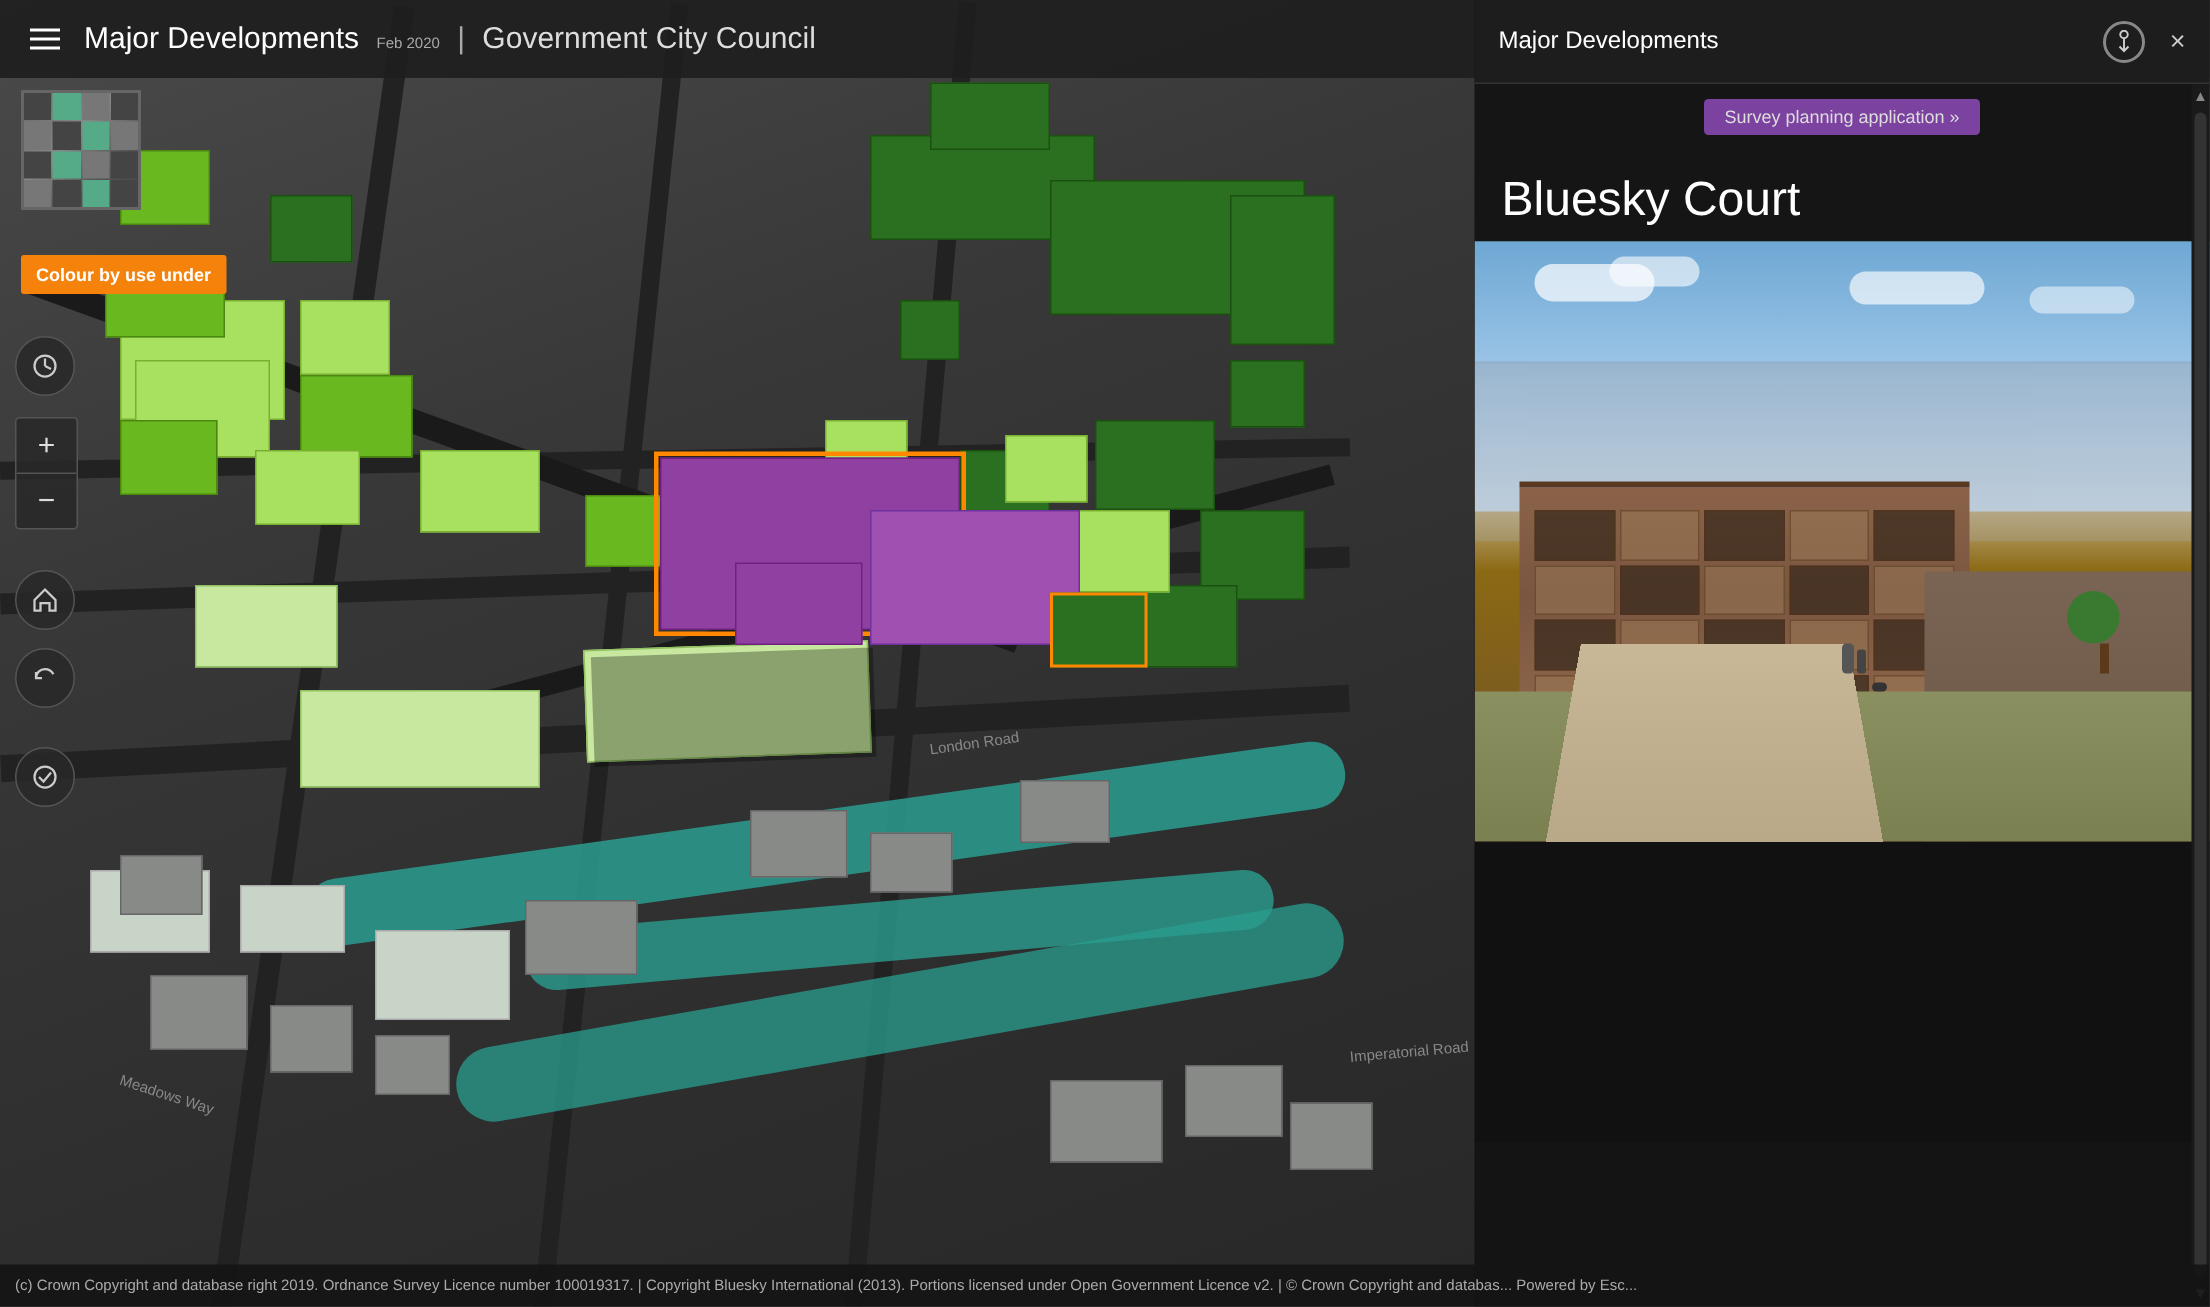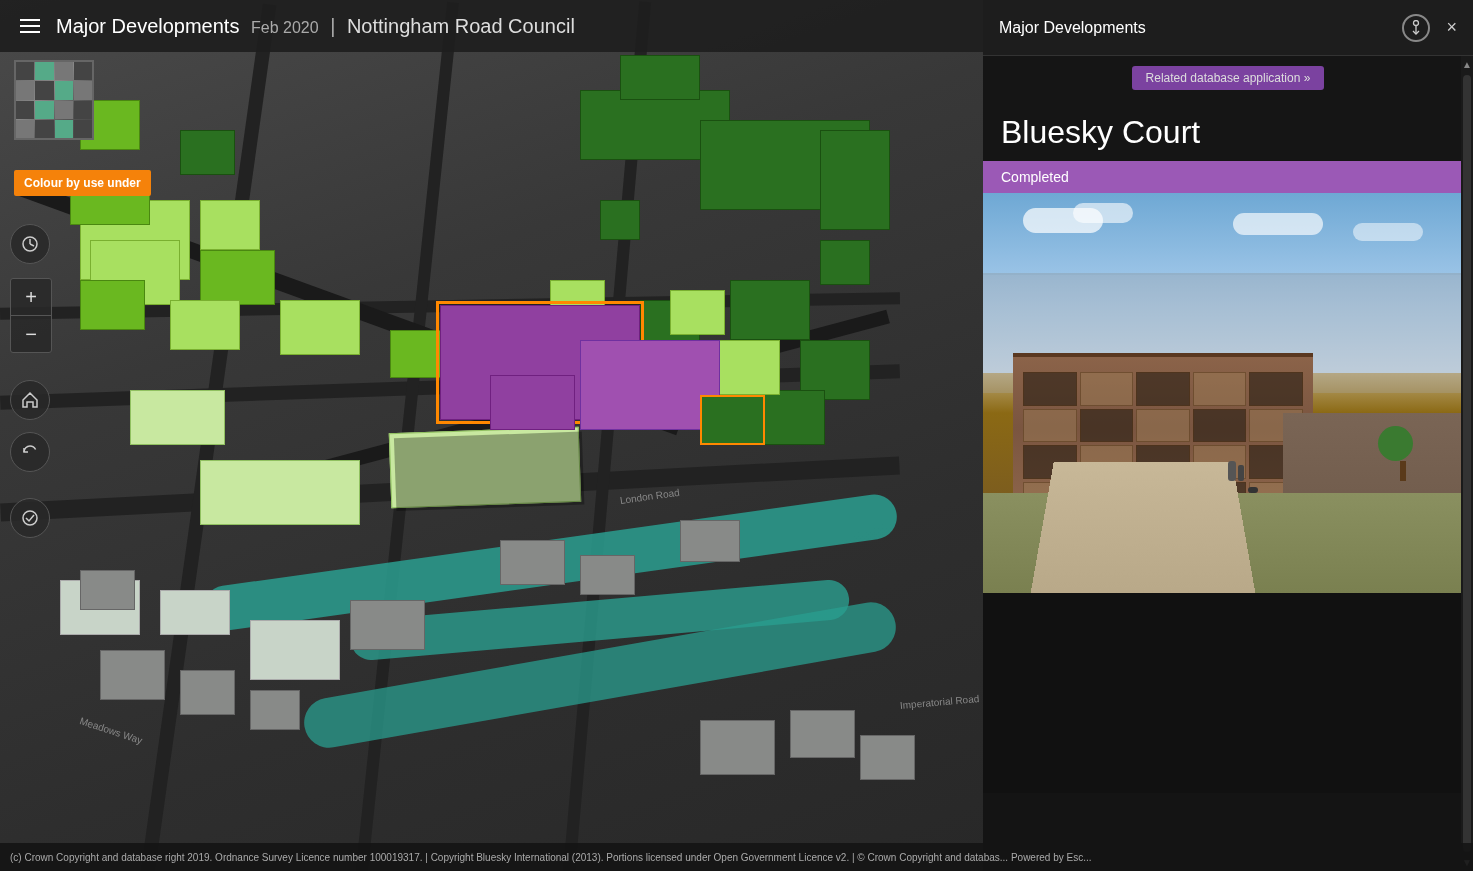--- a/index.html
+++ b/index.html
@@ -92,21 +92,21 @@
       z-index: 100;
     }
     #header-title {
       color: #fff;
       font-size: 20px;
       font-weight: 400;
       flex: 1;
     }
     #header-title span.subtitle {
       color: #aaa;
-      font-size: 16px;
+      font-size: 10px;
       margin-left: 6px;
       margin-top: 34px;
     }
     #header-separator {
       color: #aaa;
       margin: 0 6px;
     }
     #header-org {
       color: #ddd;
       font-size: 20px;
@@ -522,21 +522,21 @@
 <div id="header">
   <div class="hamburger-icon">
     <span></span>
       <span></span>
       <span></span>
   </div>
   <div id="header-title">
     <span>Major Developments</span>
     <span class="subtitle">Feb 2020</span>
     <span id="header-separator">|</span>
-    <span id="header-org">Nottingham Road Council</span>
+    <span id="header-org">Government City Council</span>
   </div>
 </div>
 
 <div id="thumbnail">
   <div class="thumb-inner">
     <div class="thumb-block tb-dark"></div>
     <div class="thumb-block tb-green"></div>
     <div class="thumb-block"></div>
     <div class="thumb-block tb-dark"></div>
     <div class="thumb-block"></div>
@@ -608,26 +608,25 @@
           <line x1="7" y1="5.5" x2="7" y2="14" stroke="#ccc" stroke-width="1.3"></line>
           <path d="M4 11 L7 14 L10 11" stroke="#ccc" stroke-width="1.3" fill="none"></path>
         </svg>
       </div>
       <button class="panel-icon-btn">×</button>
     </div>
   </div>
 
   <div id="panel-scroll">
     <div id="related-app">
-      <button class="related-link">Related database application »</button>
+      <button class="related-link">Survey planning application »</button>
     </div>
 
     <div id="dev-title">Bluesky Court</div>
 
-    <div id="status-badge">Completed</div>
 
     <div id="dev-image">
       <div class="photo-sky"></div>
 
       <div style="position:absolute;top:15px;left:40px;width:80px;height:25px;background:rgba(255,255,255,0.7);border-radius:20px"></div>
       <div style="position:absolute;top:10px;left:90px;width:60px;height:20px;background:rgba(255,255,255,0.6);border-radius:15px"></div>
       <div style="position:absolute;top:20px;left:250px;width:90px;height:22px;background:rgba(255,255,255,0.65);border-radius:18px"></div>
       <div style="position:absolute;top:30px;left:370px;width:70px;height:18px;background:rgba(255,255,255,0.5);border-radius:12px"></div>
 
       <div style="position:absolute;top:80px;left:0;right:0;height:120px;background:linear-gradient(180deg,#999 0%,#aaa 100%);opacity:0.3;border-top:2px solid #888"></div>

